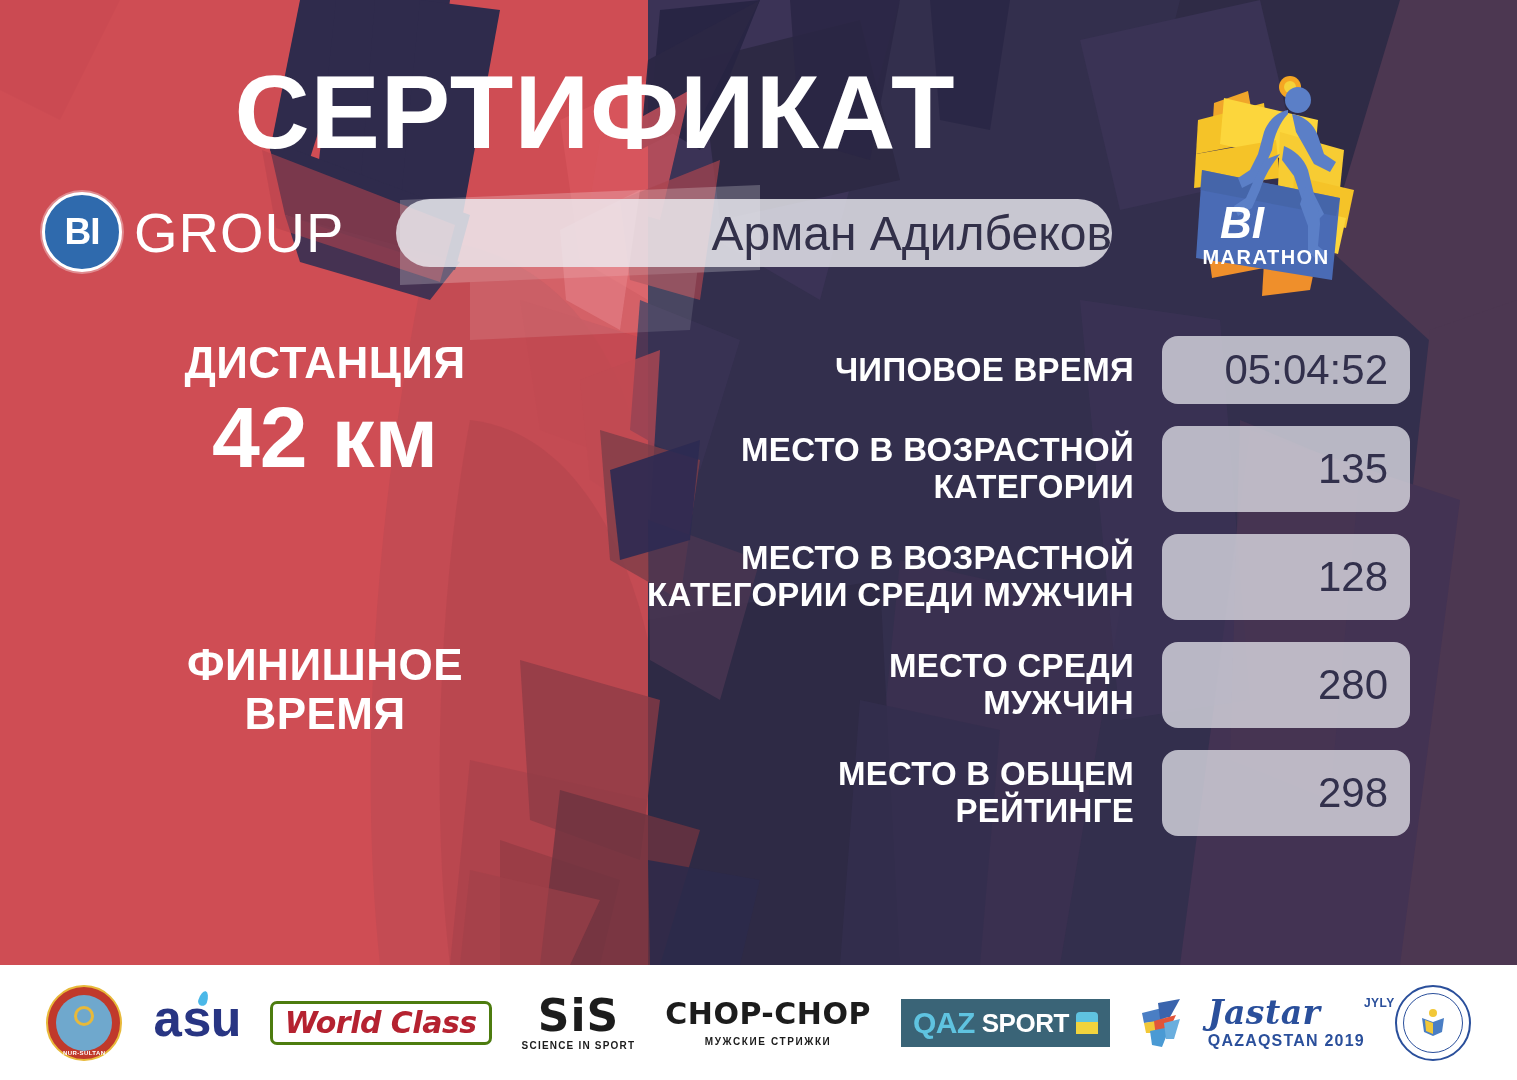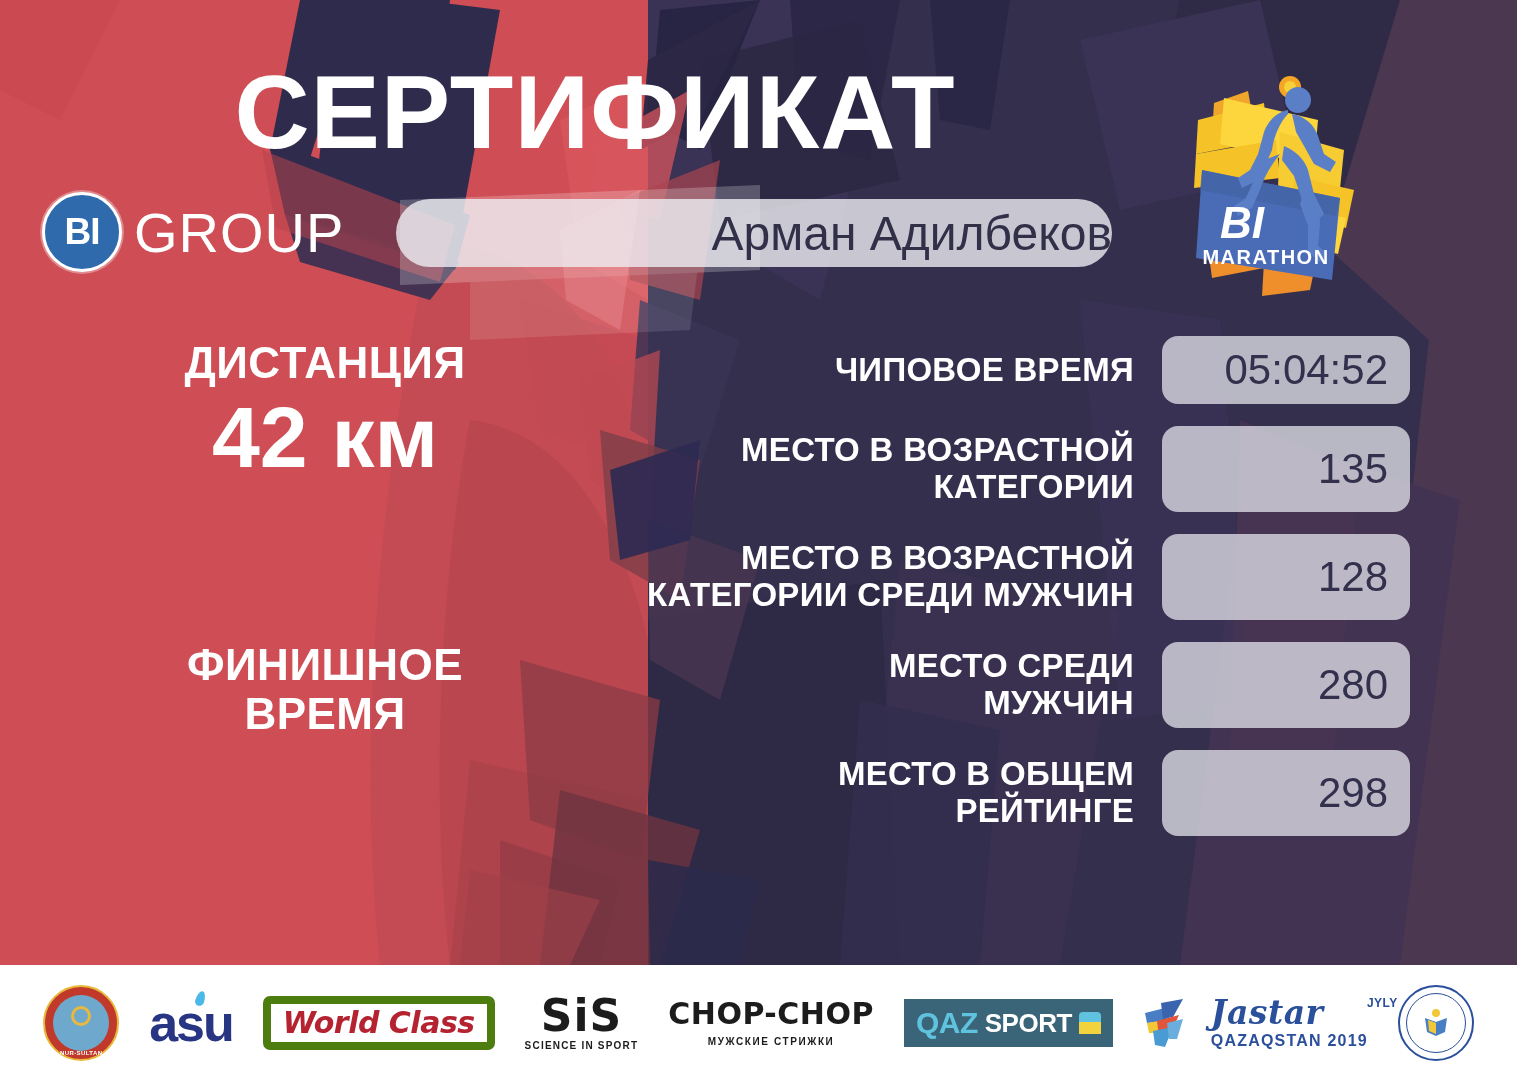--- a/index.html
+++ b/index.html
@@ -210,34 +210,34 @@
   }
 
   
   .asu-logo {
     color: #283583;
     font-size: 52px;
     font-weight: bold;
     letter-spacing: -2px;
     position: relative;
     line-height: 1;
-    font-family: Liberation Sans, sans-serif;
+    font-family: Liberation Mono, monospace;
   }
   .asu-drop {
     position: absolute;
     top: -6px; left: 47px;
     width: 9px; height: 15px;
     background: #4bb8e8;
     border-radius: 50% 50% 50% 50% / 70% 70% 30% 30%;
     transform: rotate(18deg);
   }
 
   
   .wc-logo {
-    border: 8px solid #4d7c0f;
+    border: 3px solid #4d7c0f;
     border-radius: 7px;
     padding: 4px 12px;
     color: #b52230;
     font-size: 30px;
     font-weight: bold;
     font-style: italic;
     letter-spacing: -0.5px;
     line-height: 1;
     font-family: "DejaVu Sans", sans-serif;
   }

